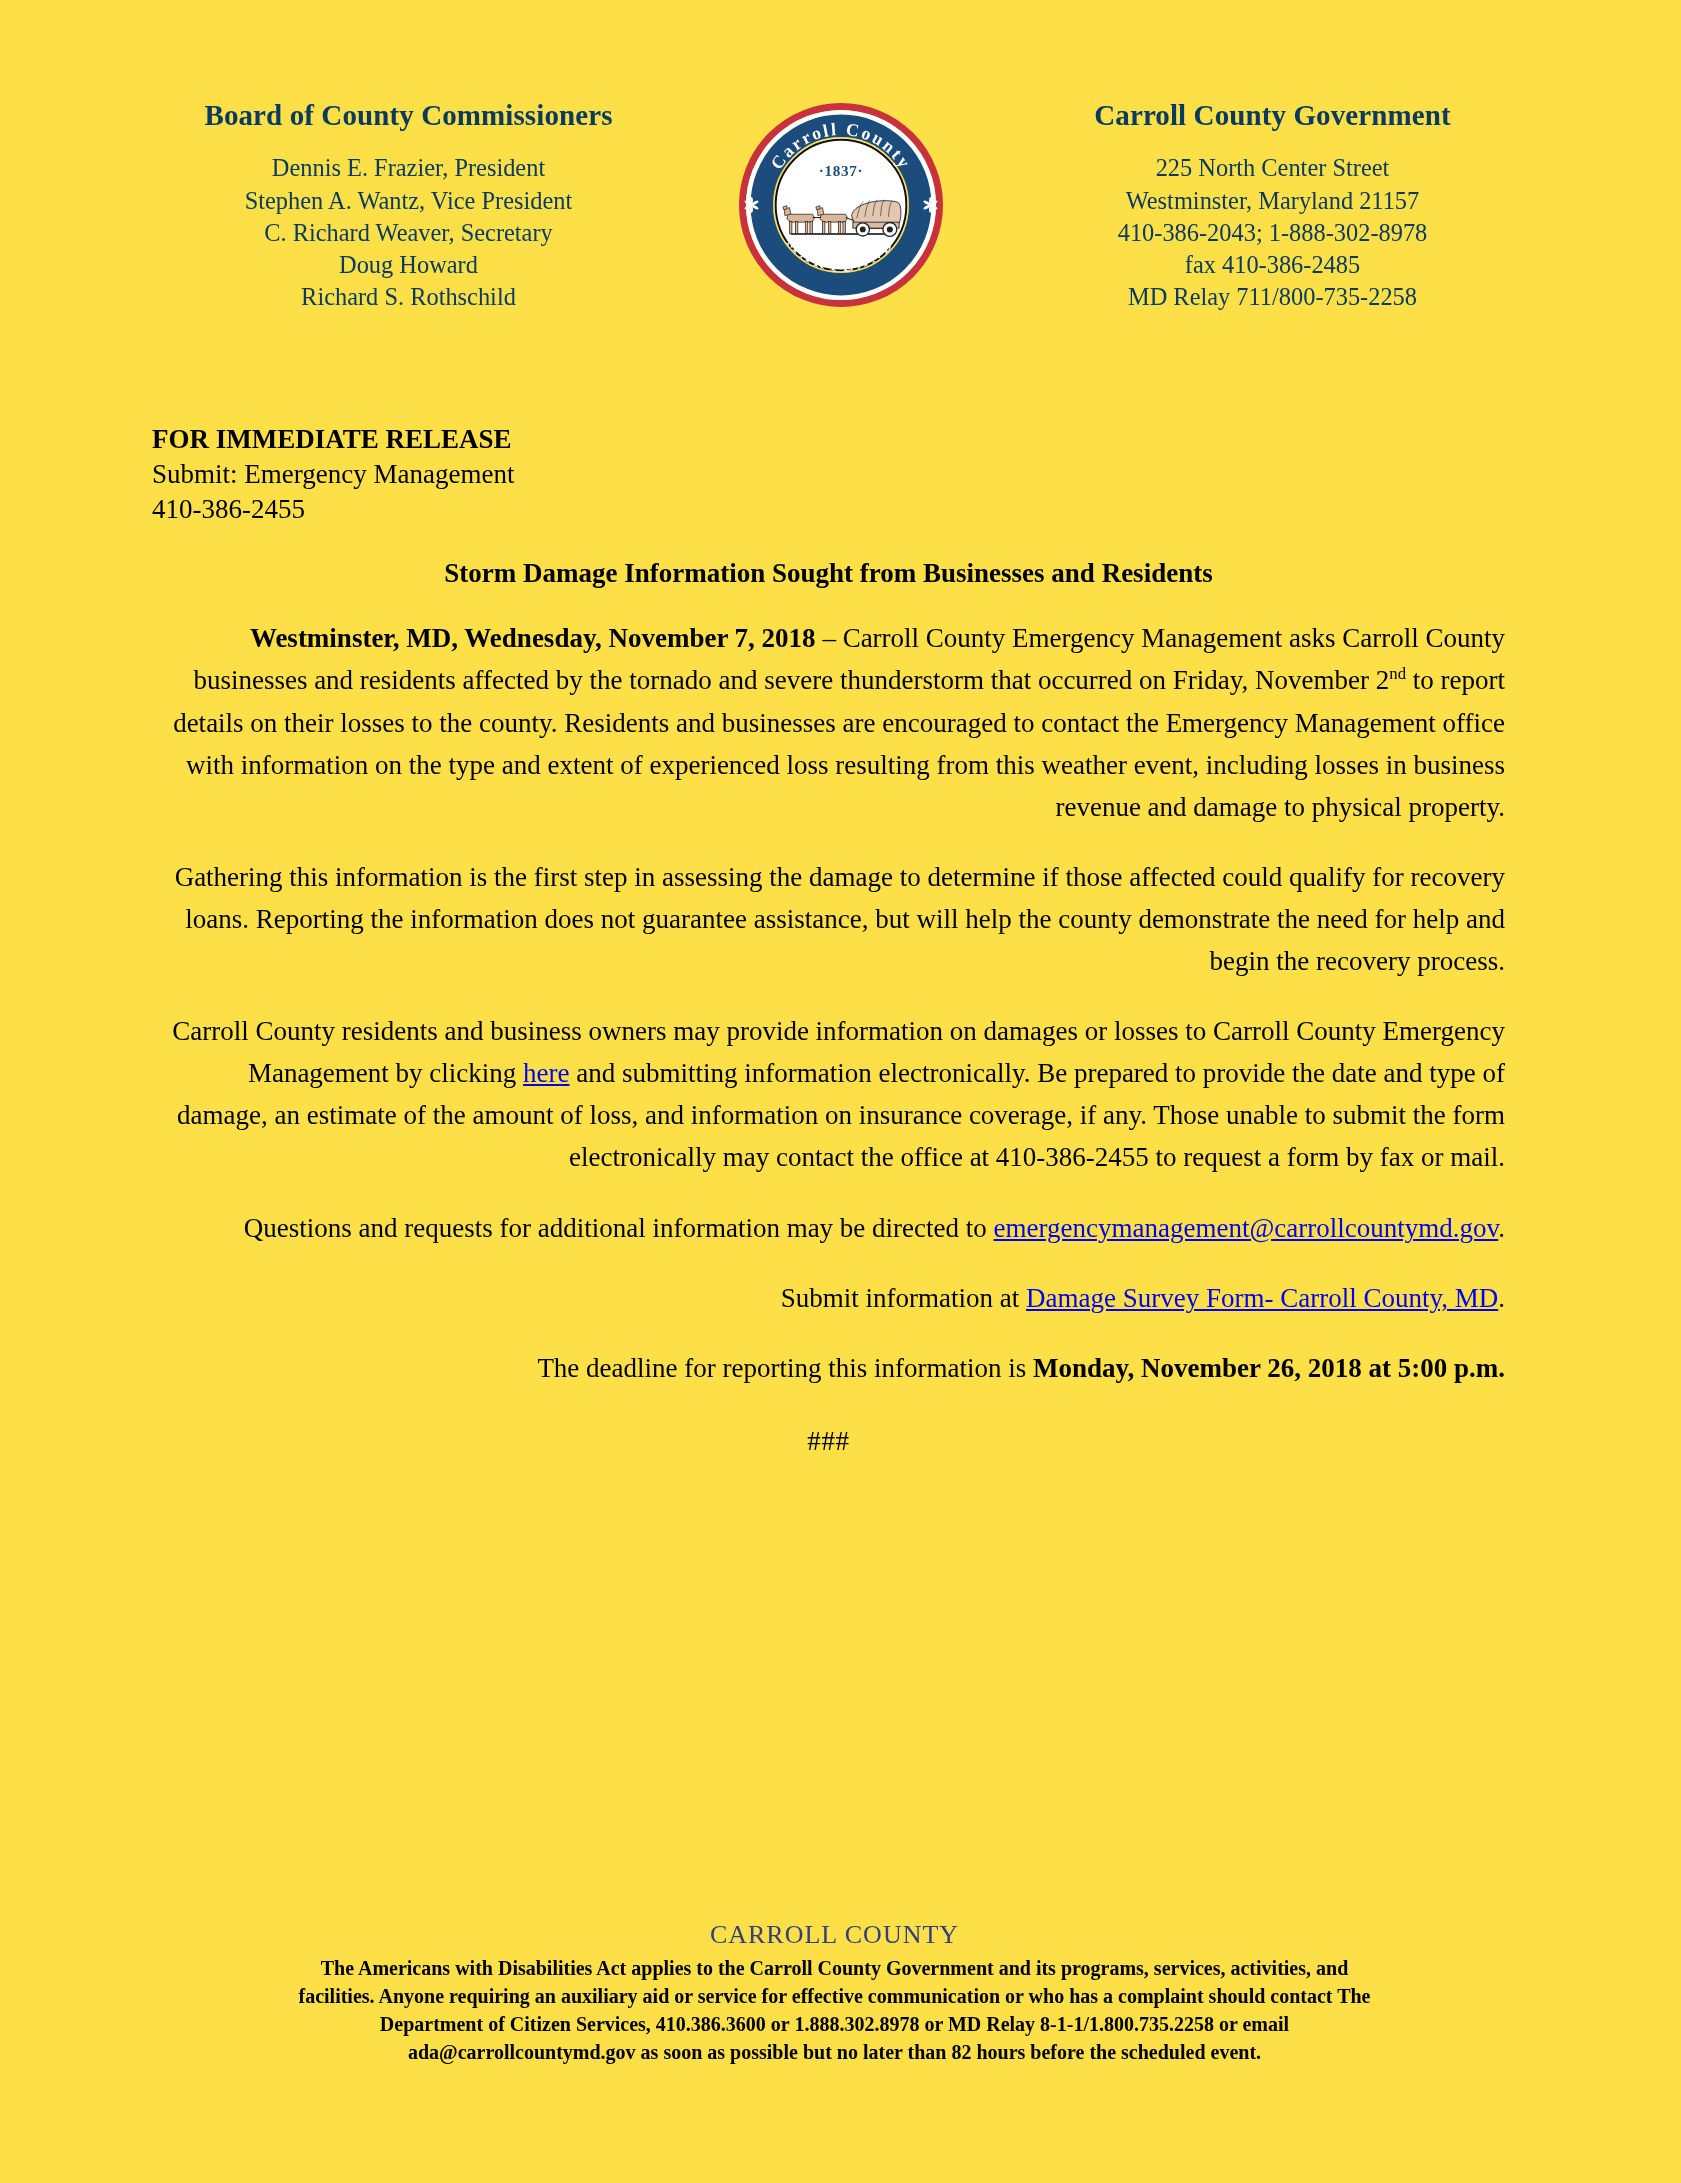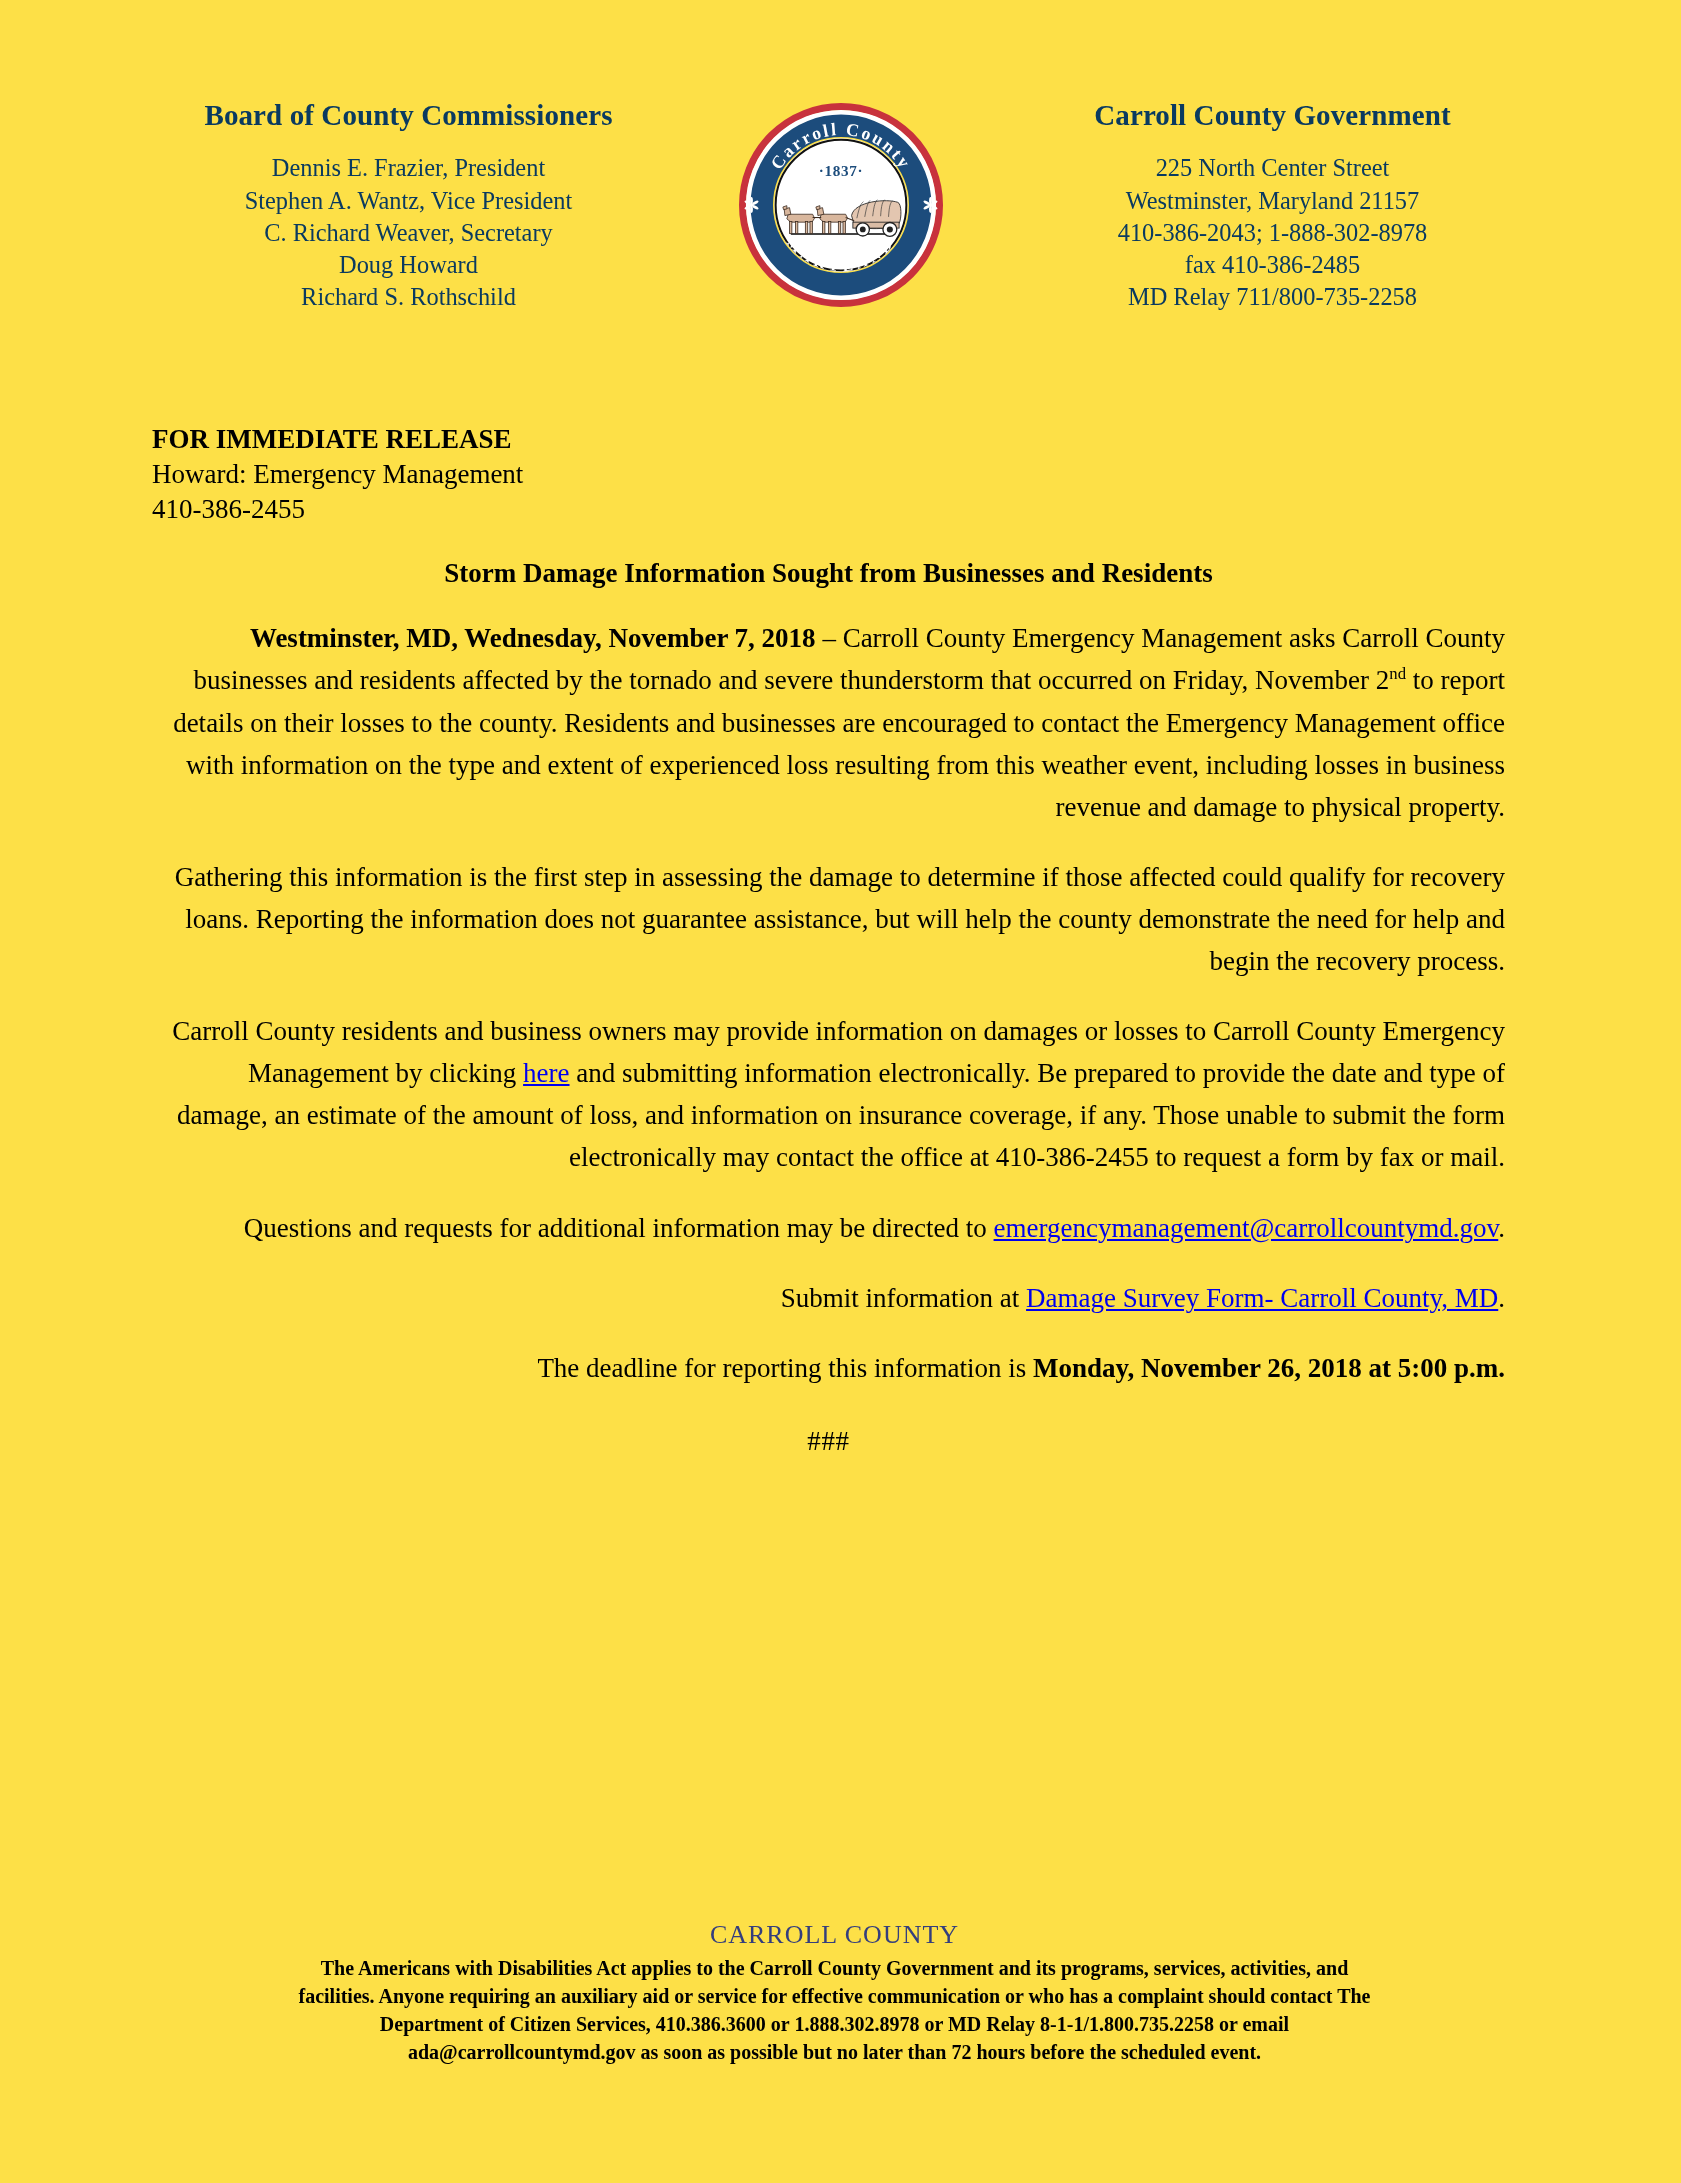--- a/index.html
+++ b/index.html
@@ -261,21 +261,21 @@
       <div class="lh-line">fax 410-386-2485</div>
       <div class="lh-line">MD Relay 711/800-735-2258</div>
     </div>
 
   </div>
 
   <div class="content">
 
     <div class="release-head">
       <div class="strong">FOR IMMEDIATE RELEASE</div>
-      <div>Howard: Emergency Management</div>
+      <div>Submit: Emergency Management</div>
       <div>410-386-2455</div>
     </div>
 
     <div class="doc-title">Storm Damage Information Sought from Businesses and Residents</div>
 
     <p class="body-par">
       <span class="b">Westminster, MD, Wednesday, November 7, 2018</span><span> – Carroll County Emergency Management asks Carroll County businesses and residents affected by the tornado and severe thunderstorm that occurred on Friday, November 2</span><sup>nd</sup><span> to report details on their losses to the county. Residents and businesses are encouraged to contact the Emergency Management office with information on the type and extent of experienced loss resulting from this weather event, including losses in business revenue and damage to physical property.</span>
     </p>
 
     <p class="body-par">
@@ -301,18 +301,18 @@
     <div class="endmark">###</div>
 
   </div>
 
   <div class="footer">
     <div class="footer-brand">CARROLL COUNTY</div>
     <div class="footer-ada">
       <div>The Americans with Disabilities Act applies to the Carroll County Government and its programs, services, activities, and</div>
       <div>facilities. Anyone requiring an auxiliary aid or service for effective communication or who has a complaint should contact The</div>
       <div>Department of Citizen Services, 410.386.3600 or 1.888.302.8978 or MD Relay 8-1-1/1.800.735.2258 or email</div>
-      <div>ada@carrollcountymd.gov as soon as possible but no later than 72 hours before the scheduled event.</div>
+      <div>ada@carrollcountymd.gov as soon as possible but no later than 82 hours before the scheduled event.</div>
     </div>
   </div>
 
 </div>
 
 
 </body></html>

